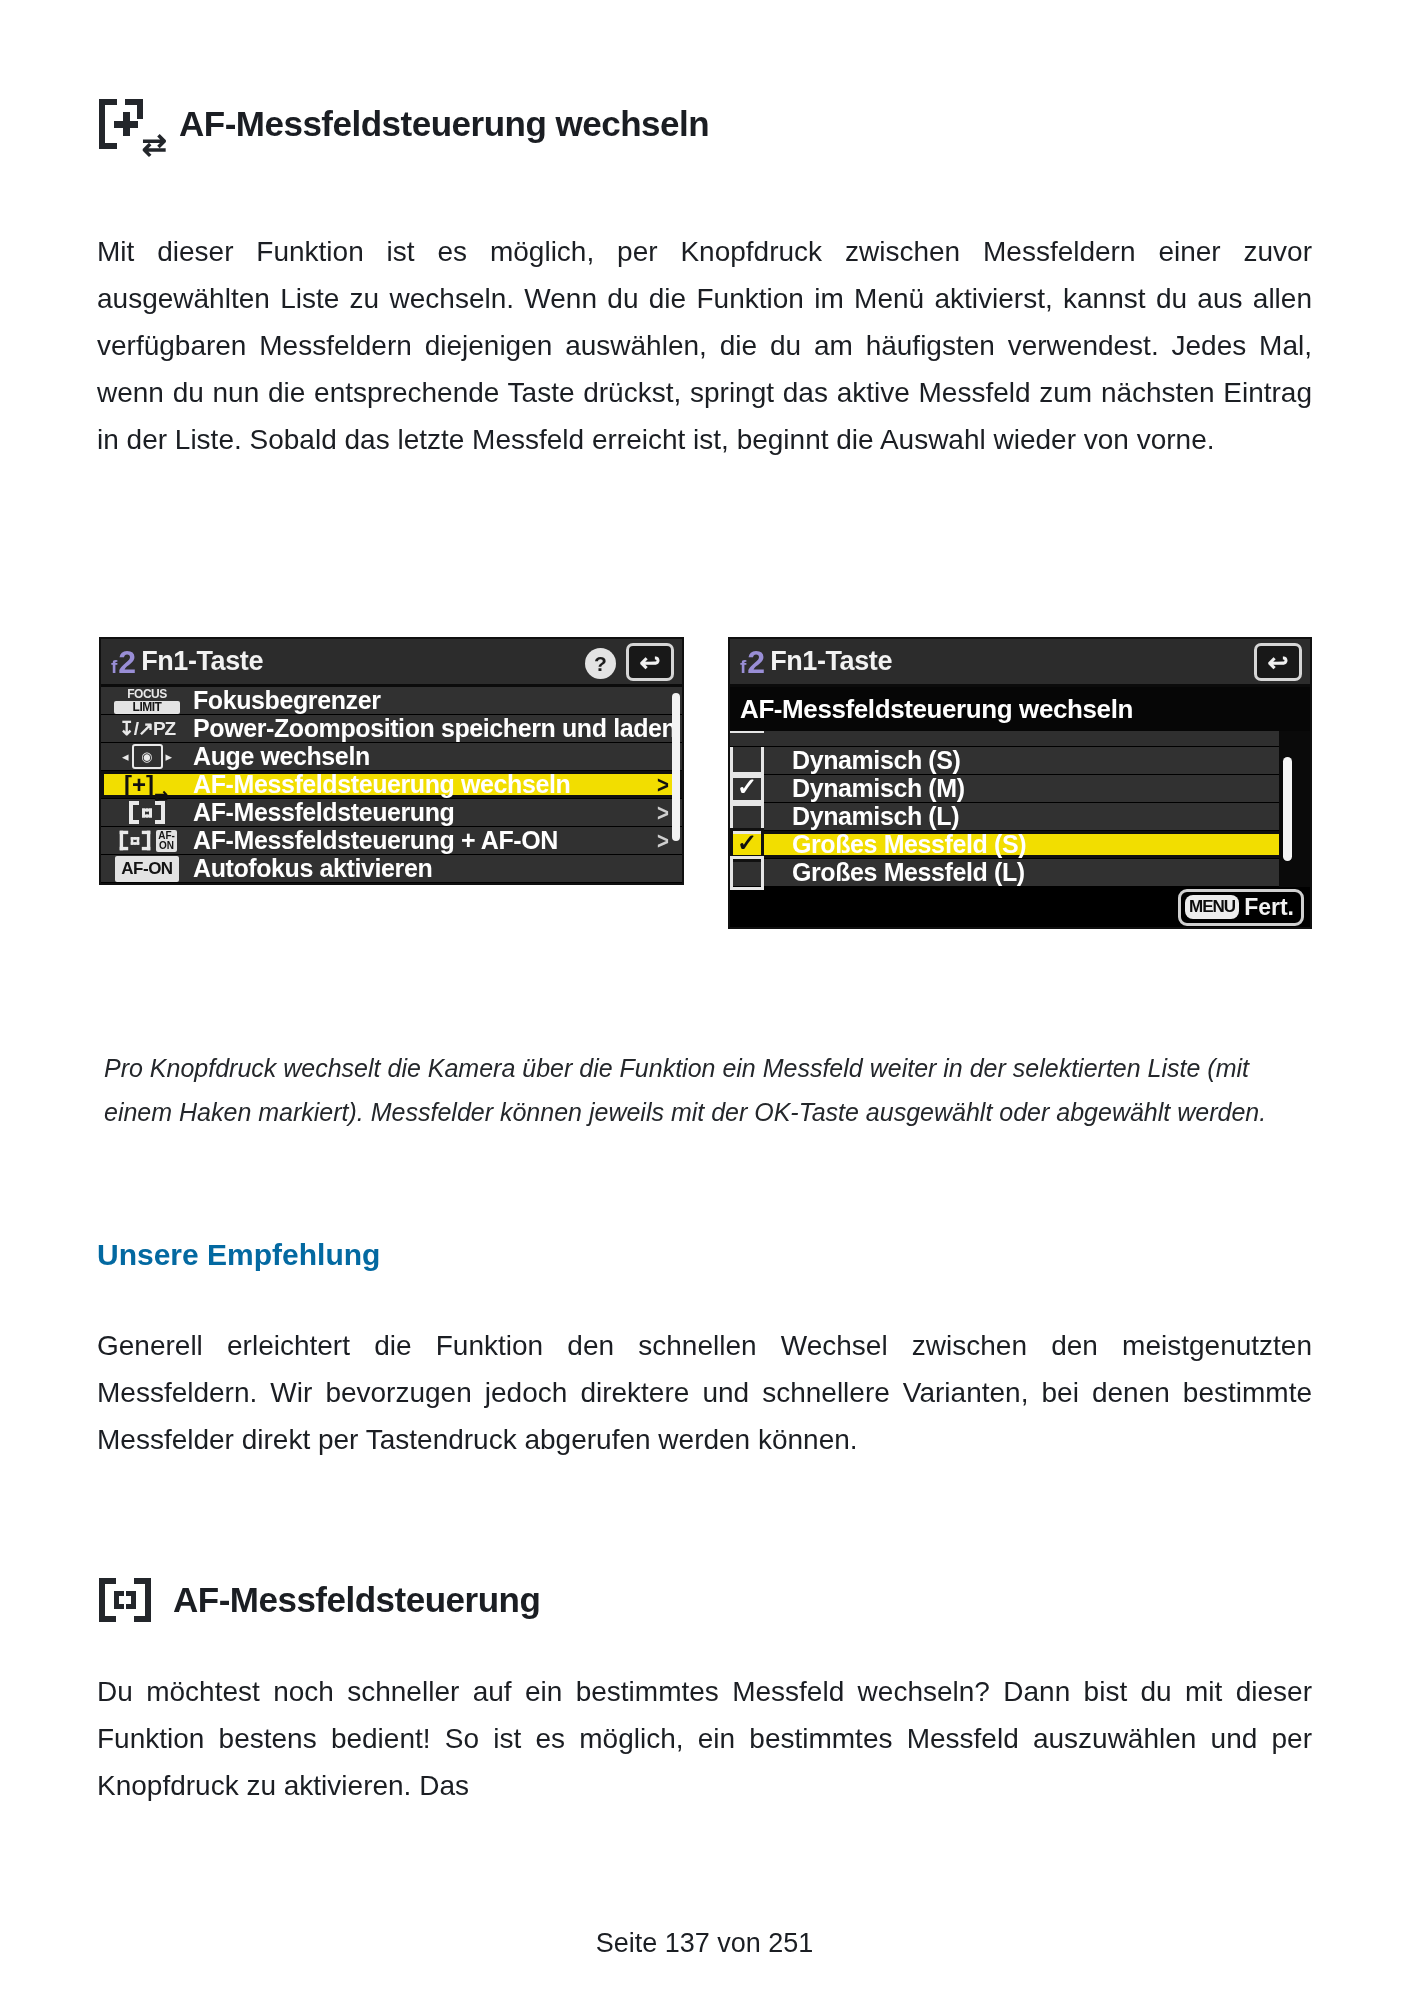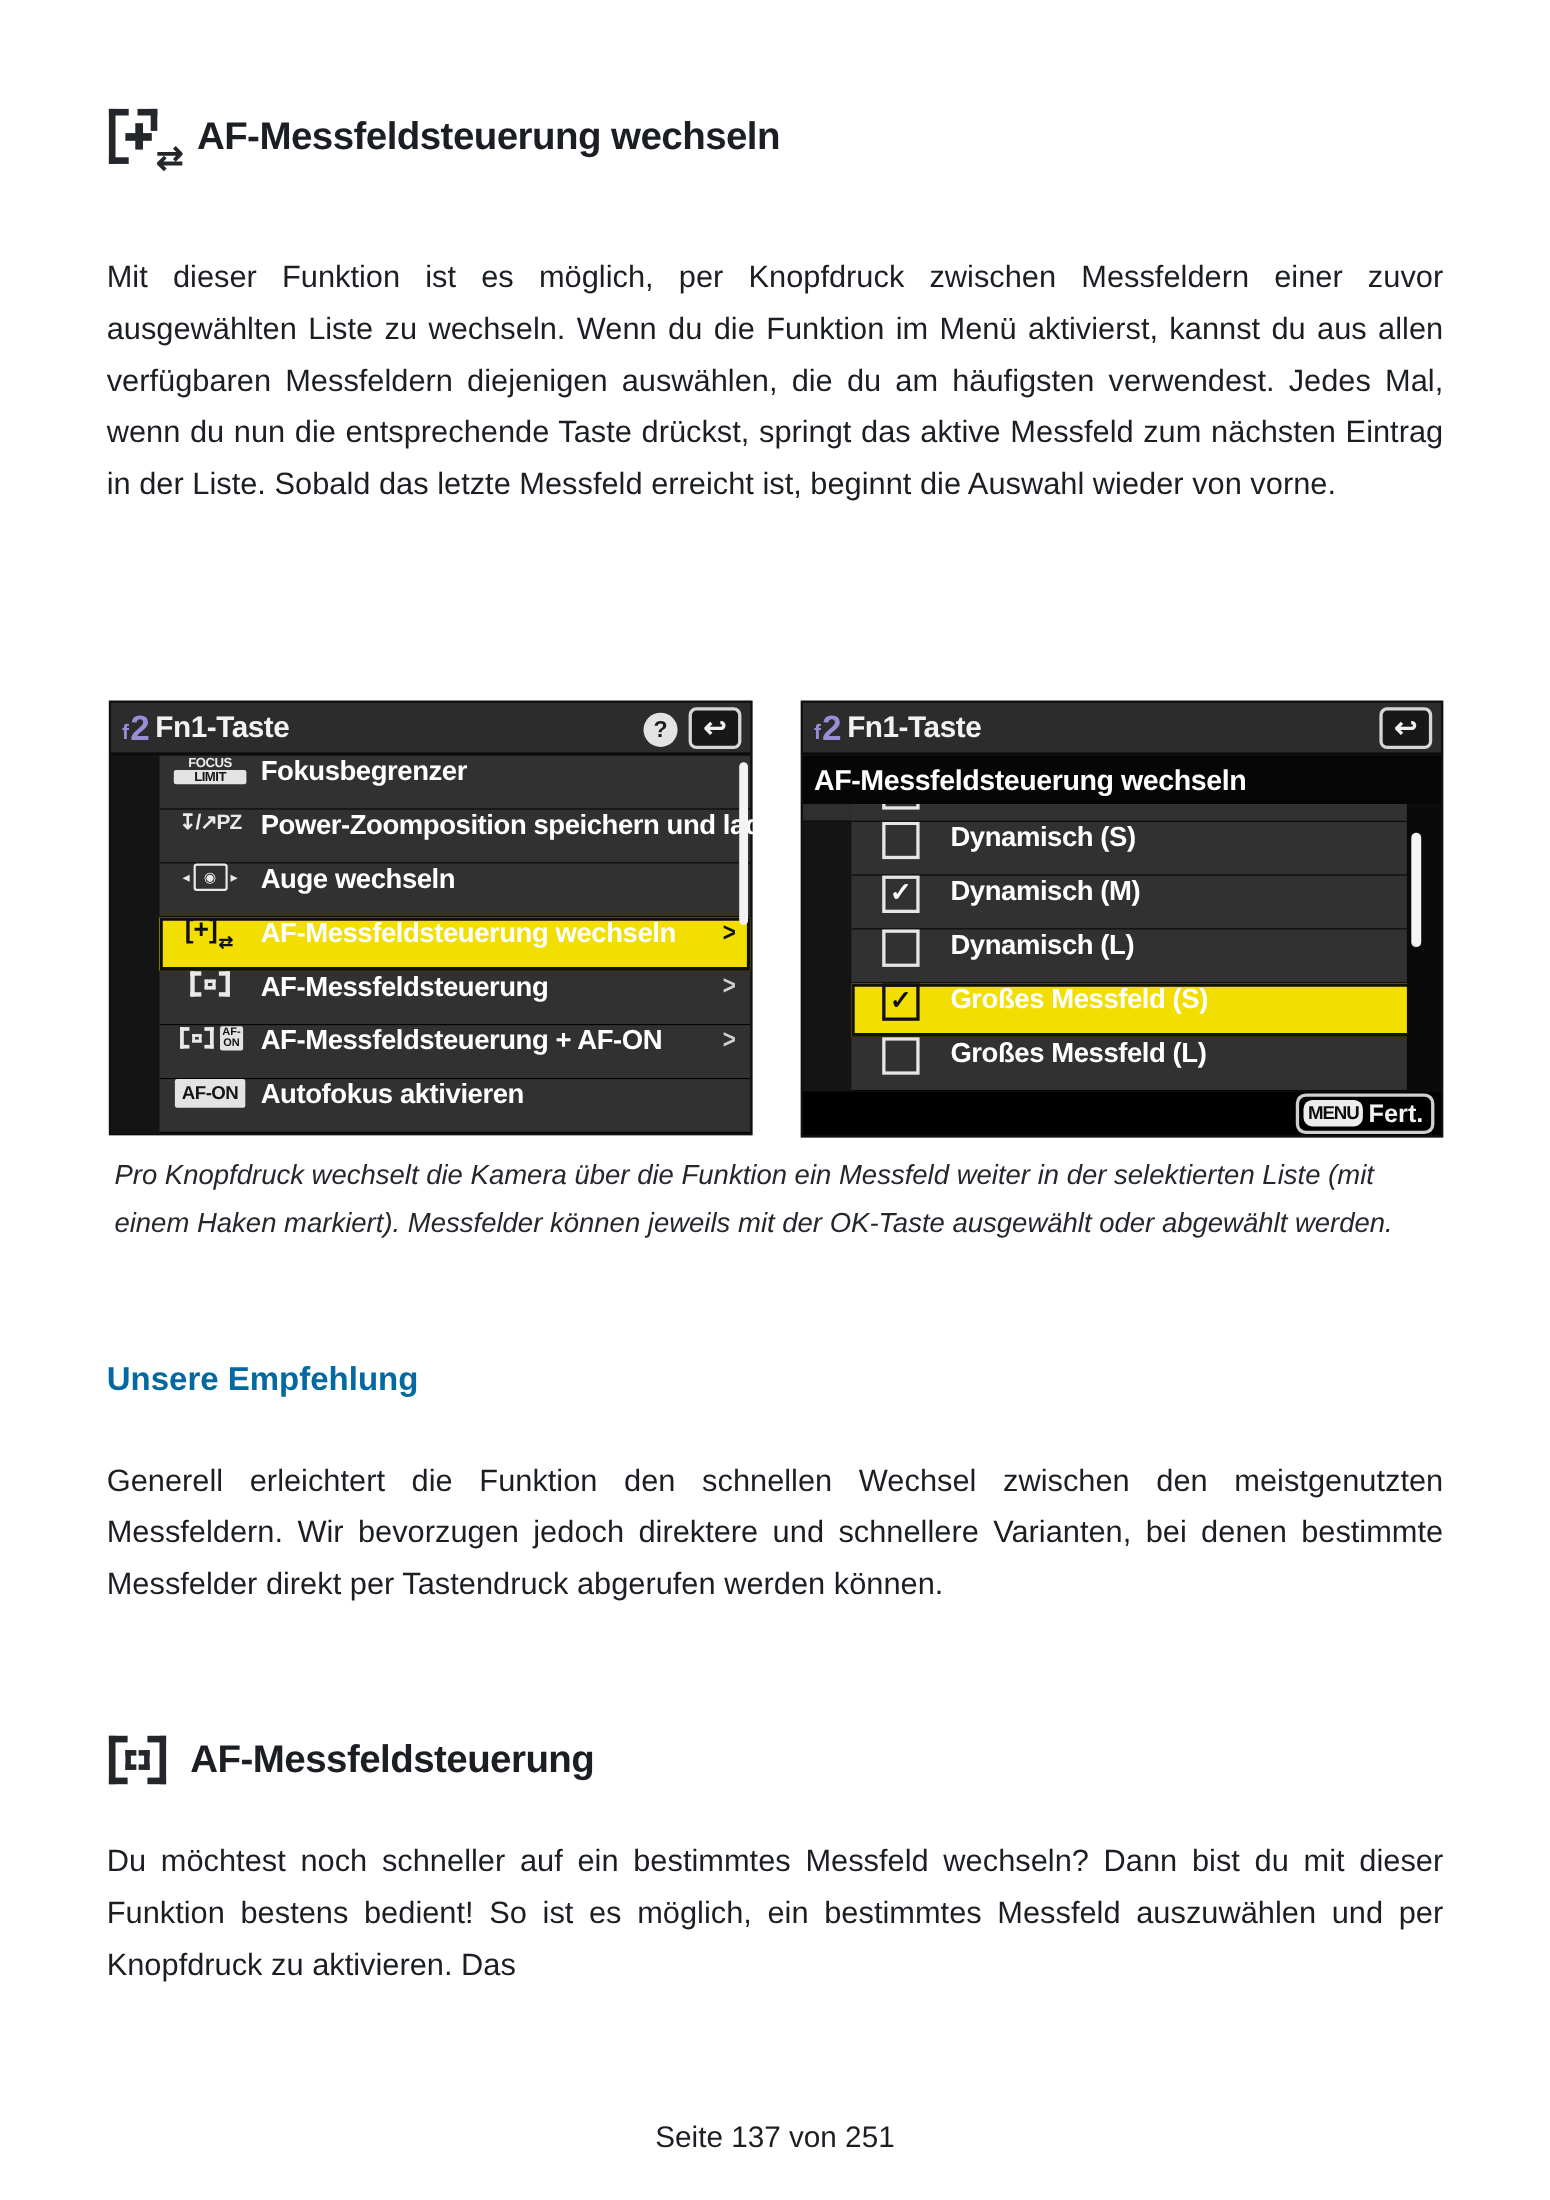--- a/index.html
+++ b/index.html
@@ -53,22 +53,22 @@
   .f-num{color:#998ed6;font-size:32px;font-weight:700;margin:0 5px 0 1px;line-height:1;}
   .cam-title{color:#f2f2f2;font-size:27px;font-weight:700;letter-spacing:-0.4px;}
   .help{position:absolute;right:66px;top:9px;width:31px;height:31px;border-radius:50%;
        background:#e3e3e3;color:#1c1c1c;font-size:21px;font-weight:800;
        display:flex;align-items:center;justify-content:center;}
   .backbtn{position:absolute;right:8px;top:4px;width:48px;height:38px;border:3px solid #d6d6d6;
        border-radius:7px;background:#181818;display:flex;align-items:center;justify-content:center;box-sizing:border-box;}
   .backg{color:#f0f0f0;font-size:25px;font-weight:800;line-height:1;}
 
   .cam-body{position:relative;background:#141414;}
-  .cam-row{height:49px;display:flex;align-items:flex-start;background:#313131;
-       border-bottom:1px solid #000;color:#ffffff;box-sizing:border-box;margin-left:44px;}
+  .cam-row{height:28px;display:flex;align-items:center;background:#313131;
+       border-bottom:1px solid #000;color:#ffffff;box-sizing:border-box;}
   .lbl{font-size:25px;font-weight:700;letter-spacing:-0.4px;white-space:nowrap;}
   .icw{width:92px;display:flex;justify-content:center;align-items:center;flex:0 0 auto;}
   .chev{margin-left:auto;margin-right:12px;font-size:24px;font-weight:800;color:#cfcfcf;
        transform:scaleX(0.85);}
   .sel{background:#f2de00;color:#101010;box-shadow:inset 0 0 0 3px #101010;}
   .sel .chev{color:#101010;}
   .sthumb{position:absolute;right:2px;top:6px;width:8px;height:148px;background:#f3f3f3;
        border-radius:4px;z-index:3;}
 
   
@@ -98,21 +98,21 @@
   .mini2{display:flex;flex-direction:column;align-items:center;font-size:10px;line-height:10px;
        font-weight:800;background:#e3e3e3;color:#141414;padding:1px 2px;border-radius:2px;}
   .badge-afon{background:#e3e3e3;color:#141414;font-weight:800;font-size:17px;
        padding:3px 6px;border-radius:2px;letter-spacing:-0.5px;}
 
   
   .cam-sub{height:44px;display:flex;align-items:center;background:#060606;color:#fff;
        font-size:26px;font-weight:700;letter-spacing:-0.4px;padding:0 10px;box-sizing:border-box;}
   .row-partial{height:15px;overflow:hidden;position:relative;background:#2f2f2f;border-bottom:1px solid #000;}
   .row-partial .cam-row{border-bottom:none;margin-top:-29px;}
-  .cam-row.r{padding-left:28px;}
+  .cam-row.r{}
   .cb-box{width:28px;height:28px;border:3px solid #e6e6e6;margin-right:28px;flex:0 0 auto;
        display:flex;align-items:center;justify-content:center;box-sizing:content-box;}
   .cb-box .ck{font-size:24px;font-weight:800;color:#fff;margin-top:-3px;}
   .sel .cb-box{border-color:#101010;}
   .sel .cb-box .ck{color:#101010;}
   .scol{position:absolute;right:0;top:0;bottom:0;width:31px;background:#0a0a0a;z-index:2;}
   .sthumb2{position:absolute;left:4px;top:26px;width:9px;height:104px;background:#f5f5f5;border-radius:5px;}
   .cam-ft{height:40px;background:#000;display:flex;align-items:center;justify-content:flex-end;
        padding:0 6px;box-sizing:border-box;}
   .ft-pill{display:flex;align-items:center;gap:5px;border:3px solid #cfcfcf;border-radius:9px;

